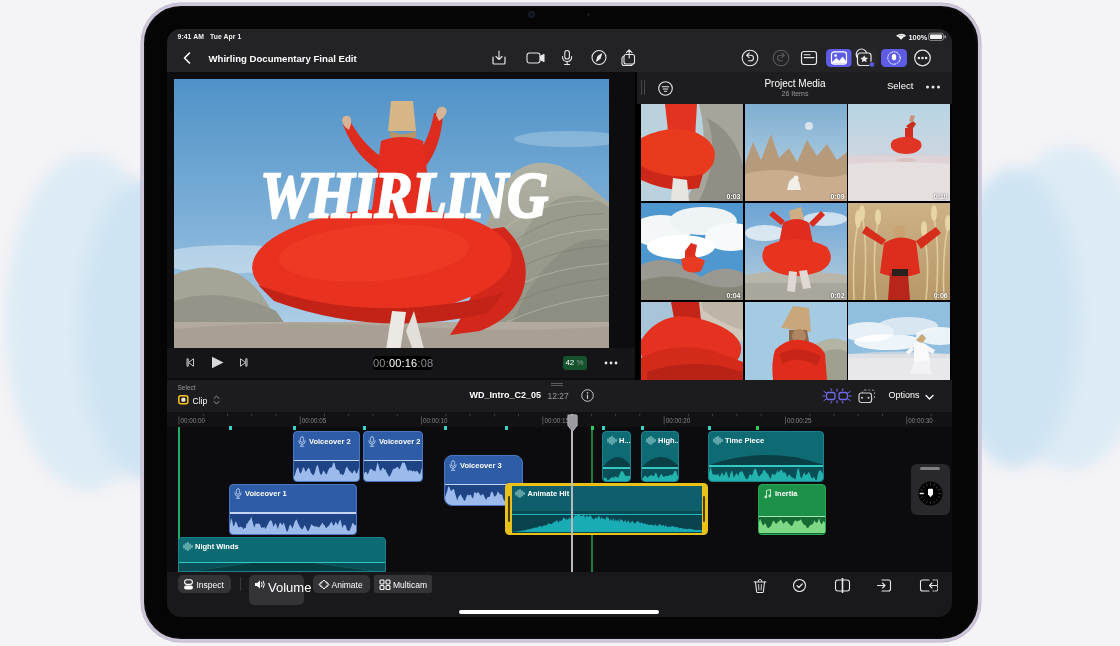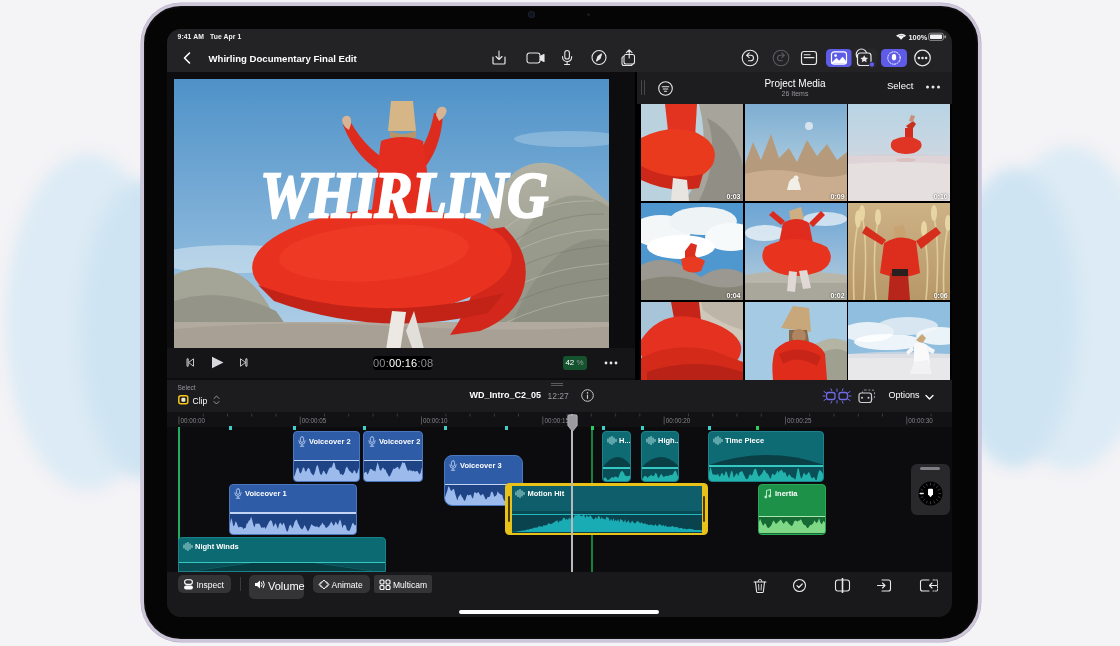--- a/index.html
+++ b/index.html
@@ -542,21 +542,21 @@
 
 <div class="abs" style="left:338.5px;top:454px;width:203px;height:52px;background:#e8c219;border-radius:4.5px;overflow:hidden;">
  <div class="abs" style="left:3.2px;top:13px;width:1.6px;height:26px;background:#4a3c00;border-radius:1px;"></div>
  <div class="abs" style="left:198px;top:13px;width:1.6px;height:26px;background:#4a3c00;border-radius:1px;"></div>
  <div class="abs" style="left:6.5px;top:2.5px;width:190px;height:47px;background:#0e5f6b;overflow:hidden;">
   <svg class="abs" style="left:3px;top:3px" width="10" height="9" viewBox="0 0 10 9">
           <g stroke="#aee2de" stroke-width="1" stroke-linecap="round">
             <path d="M1,3 L1,6 M3,1.5 L3,7.5 M5,0.5 L5,8.5 M7,2 L7,7 M9,3.5 L9,5.5"></path>
           </g>
         </svg>
-  <div class="abs" style="left:16px;top:3px;font-size:7.5px;font-weight:bold;color:#fff;">Motion Hit</div>
+  <div class="abs" style="left:16px;top:3px;font-size:7.5px;font-weight:bold;color:#fff;">Animate Hit</div>
   <div class="abs" style="left:0;top:25px;width:190px;height:3px;background:#0a4a54;"></div>
   <div class="abs" style="left:0;top:28px;width:190px;height:1.5px;background:#1fb7c0;"></div>
   <div class="abs" style="left:0;top:29.5px;width:190px;height:17.5px;background:#0a434d;">
    <svg width="190" height="17" viewBox="0 0 197 17" preserveAspectRatio="none">
             <path d="M0,17 L0.0,16.7 L1.2,16.7 L2.4,16.7 L3.6,16.7 L4.8,16.5 L6.0,16.4 L7.3,16.1 L8.5,16.0 L9.7,15.8 L10.9,15.6 L12.1,15.4 L13.3,15.4 L14.5,14.9 L15.7,14.6 L16.9,14.7 L18.1,14.1 L19.3,14.1 L20.5,13.4 L21.8,13.5 L23.0,12.6 L24.2,12.8 L25.4,12.5 L26.6,12.4 L27.8,11.0 L29.0,11.6 L30.2,11.2 L31.4,12.0 L32.6,10.2 L33.8,10.6 L35.0,10.2 L36.3,10.3 L37.5,8.3 L38.7,8.6 L39.9,8.9 L41.1,9.0 L42.3,8.0 L43.5,7.5 L44.7,6.5 L45.9,5.8 L47.1,5.4 L48.3,7.9 L49.6,5.3 L50.8,6.3 L52.0,5.1 L53.2,2.8 L54.4,2.7 L55.6,5.0 L56.8,3.6 L58.0,5.3 L59.2,2.2 L60.4,4.4 L61.6,0.7 L62.8,4.0 L64.1,2.3 L65.3,0.0 L66.5,0.4 L67.7,0.0 L68.9,0.0 L70.1,0.0 L71.3,0.9 L72.5,1.2 L73.7,0.0 L74.9,0.0 L76.1,3.3 L77.3,0.0 L78.6,1.6 L79.8,2.1 L81.0,0.0 L82.2,1.5 L83.4,3.2 L84.6,4.6 L85.8,3.7 L87.0,1.8 L88.2,4.2 L89.4,0.9 L90.6,1.3 L91.9,4.6 L93.1,1.7 L94.3,4.0 L95.5,3.5 L96.7,4.9 L97.9,1.6 L99.1,2.5 L100.3,3.1 L101.5,6.3 L102.7,3.5 L103.9,6.2 L105.1,3.0 L106.4,6.4 L107.6,4.5 L108.8,6.4 L110.0,3.8 L111.2,7.2 L112.4,4.1 L113.6,4.8 L114.8,5.7 L116.0,7.5 L117.2,4.2 L118.4,7.7 L119.7,6.4 L120.9,5.2 L122.1,8.1 L123.3,7.7 L124.5,5.4 L125.7,7.1 L126.9,8.2 L128.1,8.2 L129.3,6.5 L130.5,6.0 L131.7,6.9 L132.9,8.5 L134.2,7.1 L135.4,8.2 L136.6,9.0 L137.8,8.1 L139.0,9.4 L140.2,9.1 L141.4,10.3 L142.6,9.5 L143.8,10.0 L145.0,9.6 L146.2,10.5 L147.4,10.7 L148.7,9.1 L149.9,10.7 L151.1,11.3 L152.3,9.2 L153.5,9.3 L154.7,10.3 L155.9,11.1 L157.1,9.7 L158.3,11.7 L159.5,10.0 L160.7,12.0 L162.0,11.7 L163.2,11.5 L164.4,12.0 L165.6,11.3 L166.8,11.1 L168.0,12.1 L169.2,12.3 L170.4,11.9 L171.6,12.1 L172.8,13.3 L174.0,13.2 L175.2,12.8 L176.5,13.3 L177.7,13.9 L178.9,13.6 L180.1,14.1 L181.3,14.3 L182.5,14.1 L183.7,13.8 L184.9,13.7 L186.1,14.2 L187.3,14.0 L188.5,14.9 L189.7,15.1 L191.0,15.0 L192.2,14.9 L193.4,15.0 L194.6,15.1 L195.8,15.3 L197.0,15.3 L197,17 Z" fill="#1aacb4"></path>
           </svg>
   </div>
  </div>
 </div>
 
@@ -612,21 +612,21 @@
 
 <div class="abs" style="left:0;top:543px;width:785.5px;height:45px;background:#19191b;"></div>
 <div class="abs" style="left:11px;top:546px;width:53px;height:18px;background:#343437;border-radius:5px;color:#fff;font-size:8.5px;">
  <svg class="abs" style="left:5.5px;top:3.5px" width="11" height="11" viewBox="0 0 11 11">
         <rect x="1.6" y="0.8" width="7.8" height="4.6" rx="2.3" fill="none" stroke="#fff" stroke-width="1.1"></rect>
         <rect x="1.1" y="6.6" width="8.8" height="3.8" rx="1.9" fill="#fff"></rect>
       </svg>
       <div class="abs" style="left:19px;top:4.5px;">Inspect</div>
     </div>
 <div class="abs" style="left:73px;top:548px;width:1px;height:14px;background:#3a3a3e;"></div>
-<div class="abs" style="left:82.5px;top:546px;width:55px;height:24px;background:#343437;border-radius:5px;color:#fff;font-size:11px;">
+<div class="abs" style="left:82.5px;top:546px;width:55px;height:30px;background:#343437;border-radius:5px;color:#fff;font-size:13px;">
  <svg class="abs" style="left:5px;top:3.5px" width="12" height="11" viewBox="0 0 12 11">
         <path d="M1,4 L3,4 L6,1.5 L6,9.5 L3,7 L1,7 Z" fill="#fff"></path>
         <path d="M7.5,3.5 Q9,5.5 7.5,7.5 M9.3,2.2 Q11.5,5.5 9.3,8.8" stroke="#fff" stroke-width="1" fill="none" stroke-linecap="round"></path>
       </svg>
       <div class="abs" style="left:19px;top:4.5px;">Volume</div>
     </div>
 <div class="abs" style="left:146px;top:546px;width:57px;height:18px;background:#343437;border-radius:5px;color:#fff;font-size:8.5px;">
  <svg class="abs" style="left:5px;top:3.5px" width="12" height="11" viewBox="0 0 12 11">
         <g fill="none" stroke="#fff" stroke-width="1">
           <path d="M6,1 L10,5.5 L6,10 L2,5.5 Z"></path>

